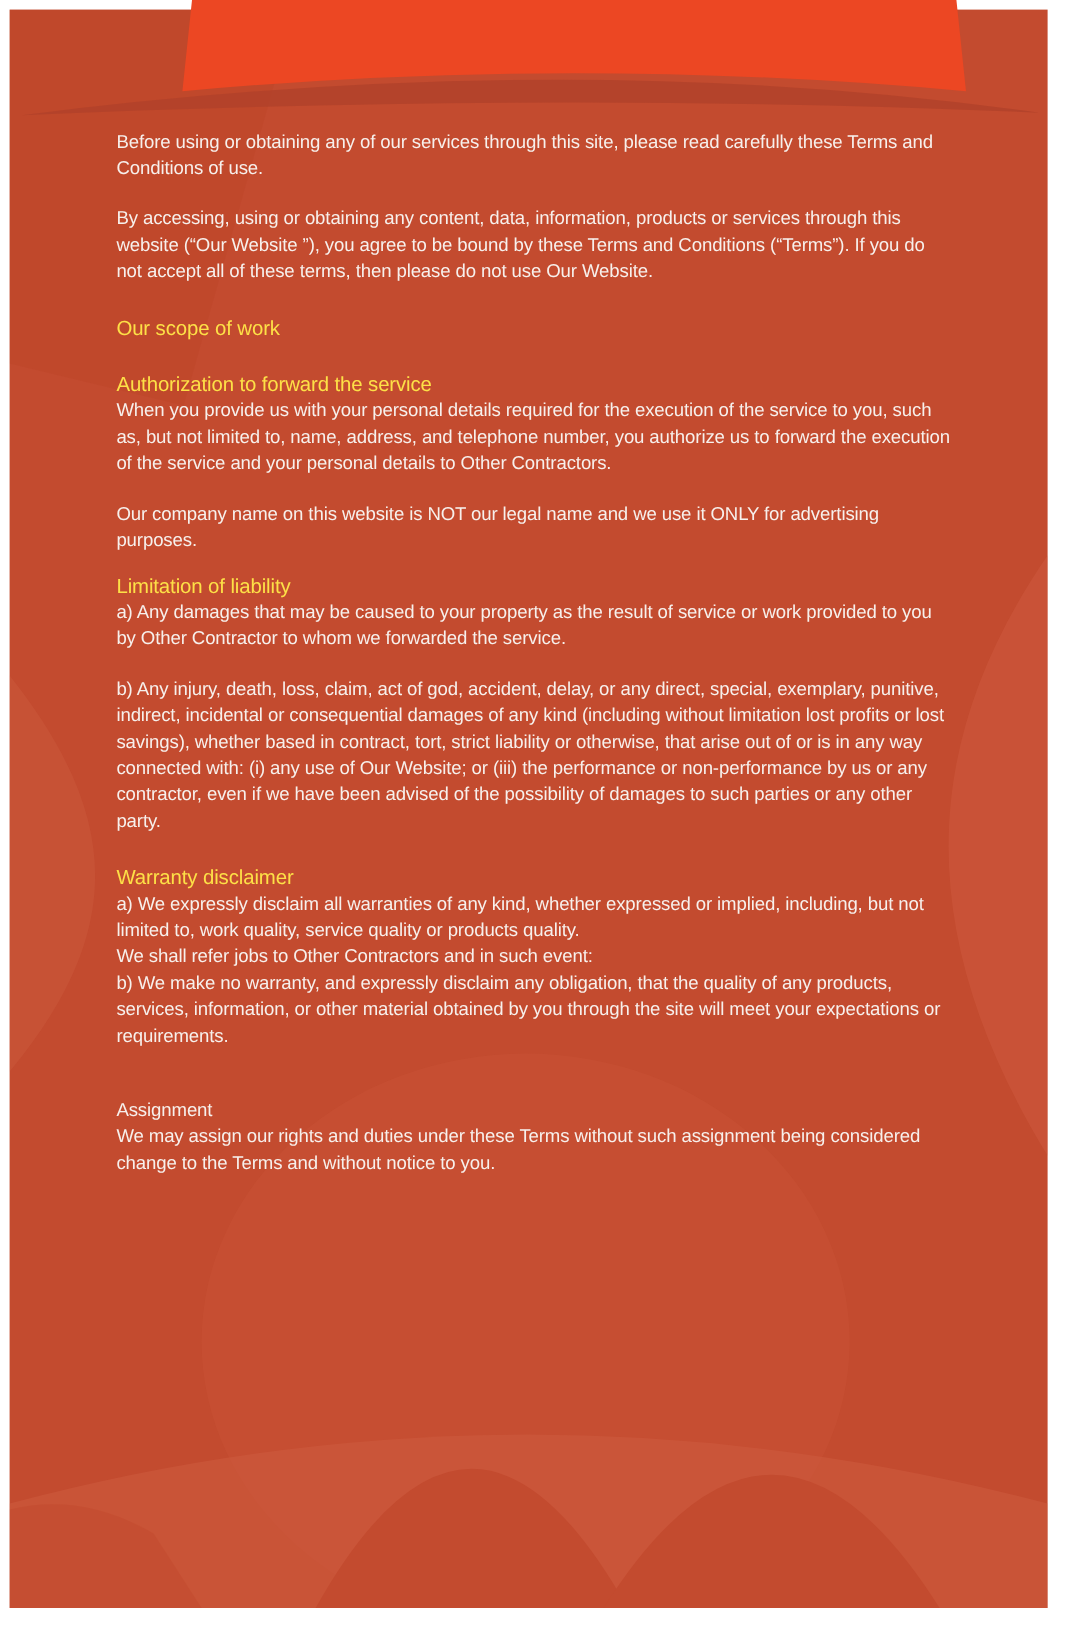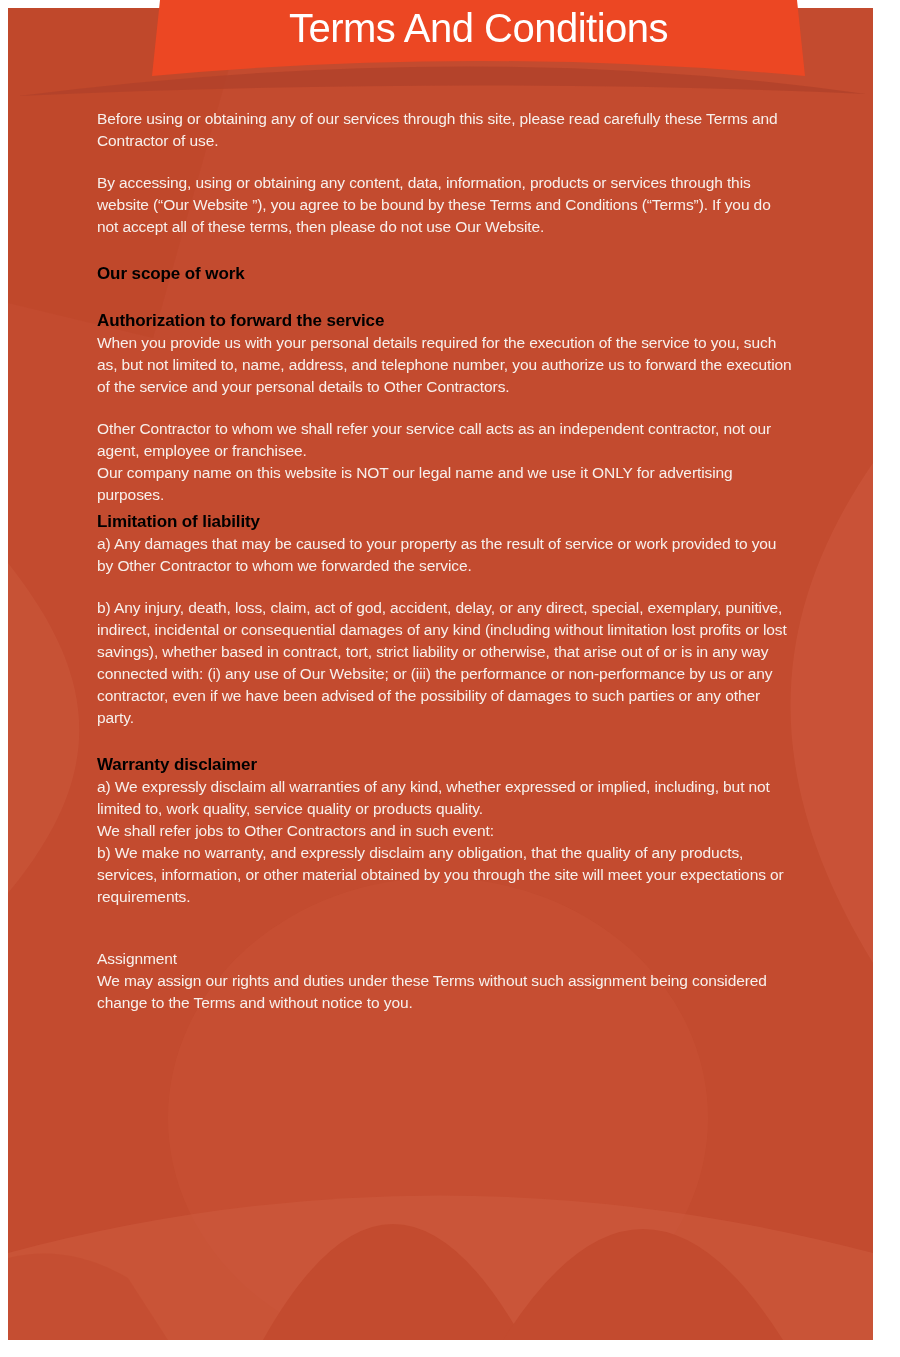--- a/index.html
+++ b/index.html
@@ -60,24 +60,24 @@
     line-height: 22px;
     letter-spacing: -0.1px;
     z-index: 2;
   }
   .content p { margin: 0 0 20px 0; }
   .content p.tight { margin-bottom: 0; }
   .content h2 {
     margin: 25px 0 0 0;
     font-size: 17px;
     line-height: 22px;
-    font-weight: 700;
-    color: #000000;
+    font-weight: 400;
+    color: #fde047;
   }
-  .content h2.no-top { margin-top: 5px; }
+  .content h2.no-top { margin-top: 16px; }
   .content p.assignment-head { margin: 40px 0 0 0; }
 </style>
 </head>
 <body>
 
 <div class="page">
 
   <div class="panel">
 
     <svg class="decor" viewBox="0 0 865 1332" xmlns="http://www.w3.org/2000/svg" aria-hidden="true">
@@ -86,29 +86,28 @@
       <path d="M0,555 C95,675 95,770 0,885 Z" fill="#cd5a3e" opacity="0.45"></path>
       <ellipse cx="430" cy="1110" rx="270" ry="240" fill="#ca5539" opacity="0.35"></ellipse>
       <path d="M0,1332 L0,1245 Q430,1130 865,1245 L865,1332 Z" fill="#cd5a3e" opacity="0.6"></path>
       <path d="M255,1332 Q385,1100 515,1332 Z" fill="#c34b2f"></path>
       <path d="M495,1332 Q635,1110 775,1332 Z" fill="#c34b2f"></path>
       <path d="M0,1332 L0,1250 Q60,1235 120,1270 L160,1332 Z" fill="#c34b2f" opacity="0.6"></path>
     </svg>
 
     <div class="content">
 
-      <p>Before using or obtaining any of our services through this site, please read carefully these Terms and Contractor of use.</p>
+      <p>Before using or obtaining any of our services through this site, please read carefully these Terms and Conditions of use.</p>
       <p>By accessing, using or obtaining any content, data, information, products or services through this website (“Our Website ”), you agree to be bound by these Terms and Conditions (“Terms”). If you do not accept all of these terms, then please do not use Our Website.</p>
 
       <h2>Our scope of work</h2>
 
       <h2>Authorization to forward the service</h2>
       <p>When you provide us with your personal details required for the execution of the service to you, such as, but not limited to, name, address, and telephone number, you authorize us to forward the execution of the service and your personal details to Other Contractors.</p>
 
-      <p class="tight">Other Contractor to whom we shall refer your service call acts as an independent contractor, not our agent, employee or franchisee.</p>
       <p class="tight">Our company name on this website is NOT our legal name and we use it ONLY for advertising purposes.</p>
 
       <h2 class="no-top">Limitation of liability</h2>
       <p>a) Any damages that may be caused to your property as the result of service or work provided to you by Other Contractor to whom we forwarded the service.</p>
       <p>b) Any injury, death, loss, claim, act of god, accident, delay, or any direct, special, exemplary, punitive, indirect, incidental or consequential damages of any kind (including without limitation lost profits or lost savings), whether based in contract, tort, strict liability or otherwise, that arise out of or is in any way connected with: (i) any use of Our Website; or (iii) the performance or non-performance by us or any contractor, even if we have been advised of the possibility of damages to such parties or any other party.</p>
 
       <h2>Warranty disclaimer</h2>
       <p class="tight">a) We expressly disclaim all warranties of any kind, whether expressed or implied, including, but not limited to, work quality, service quality or products quality.</p>
       <p class="tight">We shall refer jobs to Other Contractors and in such event:</p>
       <p class="tight">b) We make no warranty, and expressly disclaim any obligation, that the quality of any products, services, information, or other material obtained by you through the site will meet your expectations or requirements.</p>
@@ -117,16 +116,15 @@
       <p class="tight">We may assign our rights and duties under these Terms without such assignment being considered change to the Terms and without notice to you.</p>
 
     </div>
   </div>
 
   <div class="ribbon">
     <svg width="865" height="160" viewBox="0 0 865 160" xmlns="http://www.w3.org/2000/svg" aria-hidden="true">
       <path d="M10,96 Q465,38 858,94 Q465,76 10,96 Z" fill="#b2422a" opacity="0.85"></path>
       <path d="M152,0 L789,0 L797,76 Q470,46 144,76 Z" fill="#ec4723"></path>
     </svg>
-    <h1>Terms And Conditions</h1>
   </div>
 
 </div>
 
 </body></html>

